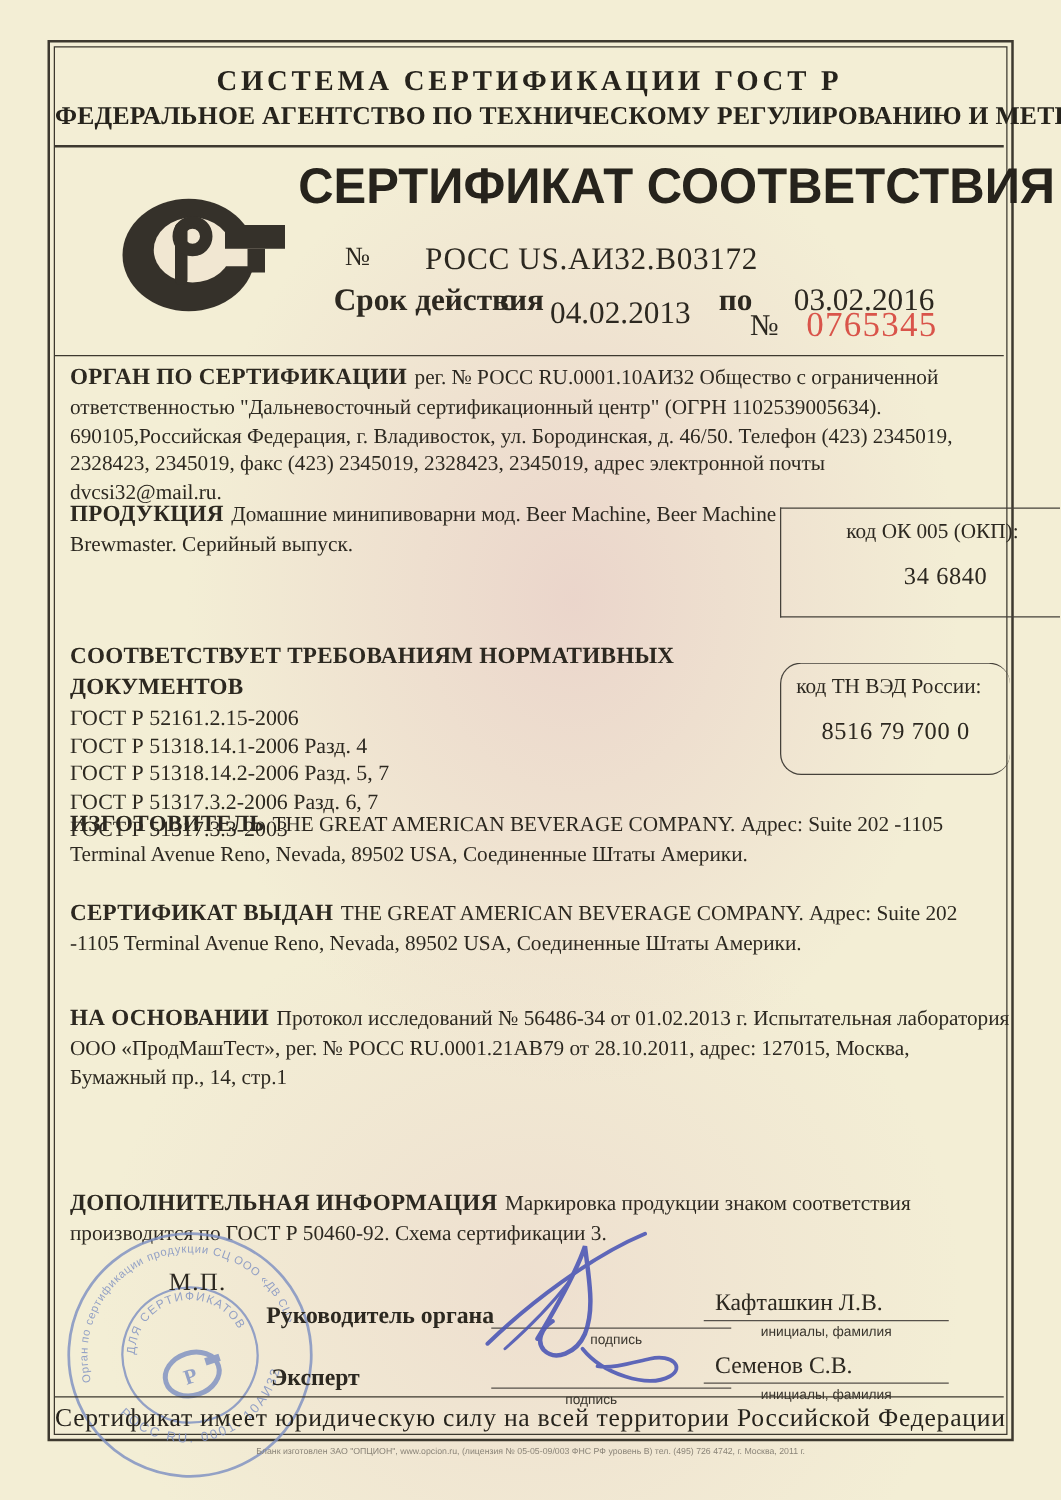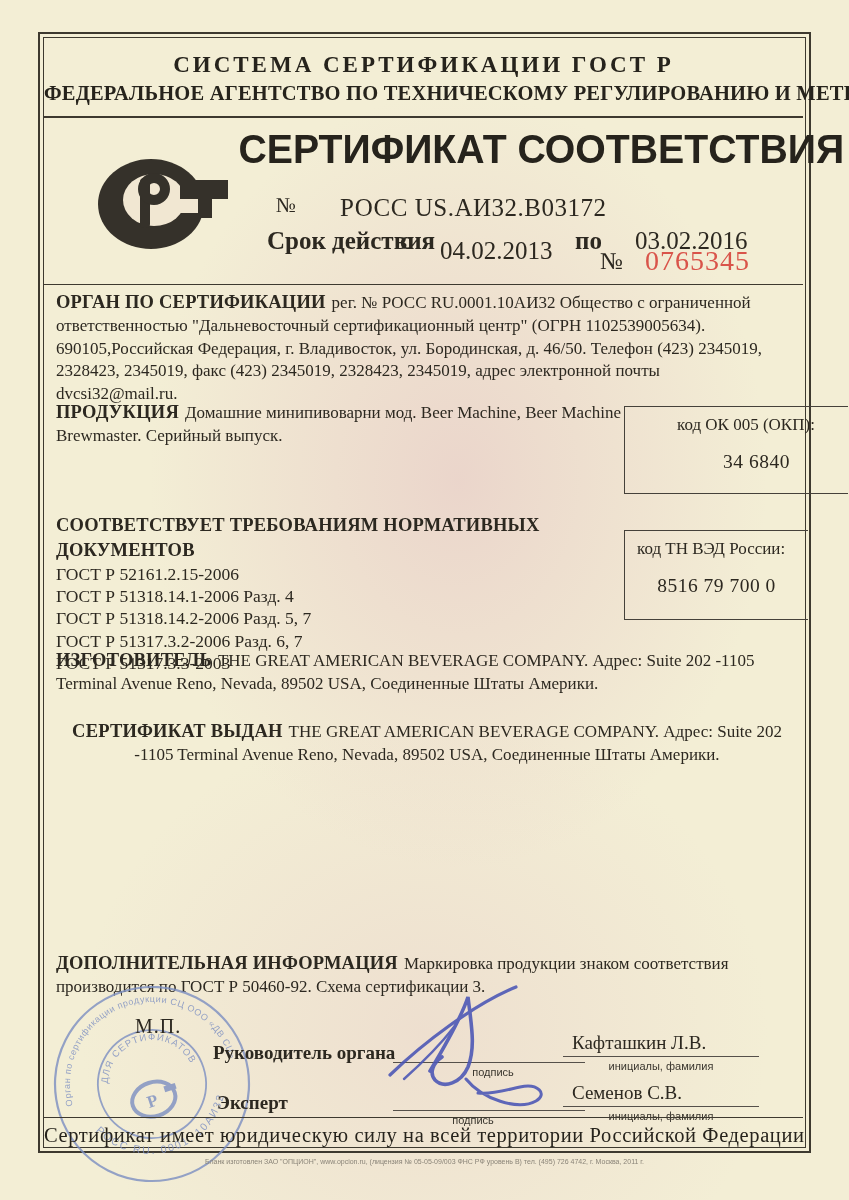--- a/index.html
+++ b/index.html
@@ -96,33 +96,36 @@
     <div class="lbl">СООТВЕТСТВУЕТ ТРЕБОВАНИЯМ НОРМАТИВНЫХ ДОКУМЕНТОВ</div>
     <div class="gost-list">
       <div>ГОСТ Р 52161.2.15-2006</div>
       <div>ГОСТ Р 51318.14.1-2006 Разд. 4</div>
       <div>ГОСТ Р 51318.14.2-2006 Разд. 5, 7</div>
       <div>ГОСТ Р 51317.3.2-2006 Разд. 6, 7</div>
       <div>ГОСТ Р 51317.3.3-2003</div>
     </div>
   </div>
 
-  <div class="abs code-box" style="left:624px; top:530px; width:183px; height:88px;">
+  <div class="abs code-box" style="left:624px; top:530px; width:183px; height:88px;border-radius:17px;">
     <div class="cb-label">код ТН ВЭД России:</div>
     <div class="cb-value">8516 79 700 0</div>
   </div>
 
   <div class="abs sec" style="left:56px; top:648px; width:748px;">
     <span class="lbl">ИЗГОТОВИТЕЛЬ</span><span>THE GREAT AMERICAN BEVERAGE COMPANY. Адрес: Suite 202 -1105 Terminal Avenue Reno, Nevada, 89502 USA, Соединенные Штаты Америки.</span>
   </div>
 
-  <div class="abs sec" style="left:56px; top:719px; width:742px;text-align:center;">
+  <div class="abs sec" style="left:56px; top:719px; width:742px;">
     <span class="lbl">СЕРТИФИКАТ ВЫДАН</span><span>THE GREAT AMERICAN BEVERAGE COMPANY. Адрес: Suite 202 -1105 Terminal Avenue Reno, Nevada, 89502 USA, Соединенные Штаты Америки.</span>
   </div>
 
+  <div class="abs sec" style="left:56px; top:803px; width:752px;">
+    <span class="lbl">НА ОСНОВАНИИ</span><span>Протокол исследований № 56486-34 от 01.02.2013 г. Испытательная лаборатория ООО «ПродМашТест», рег. № РОСС RU.0001.21АВ79 от 28.10.2011, адрес: 127015, Москва, Бумажный пр., 14, стр.1</span>
+  </div>
 
   <div class="abs sec" style="left:56px; top:951px; width:752px;">
     <span class="lbl">ДОПОЛНИТЕЛЬНАЯ ИНФОРМАЦИЯ</span><span>Маркировка продукции знаком соответствия производится по ГОСТ Р 50460-92. Схема сертификации 3.</span>
   </div>
 
   <svg class="abs stamp-svg" style="left:45px; top:977px;" width="214" height="214" viewBox="0 0 214 214">
     <g transform="rotate(-18 107 107)" fill="#7f91c2" stroke="#7f91c2">
       <circle cx="107" cy="107" r="97" fill="none" stroke-width="2.2"></circle>
       <circle cx="107" cy="107" r="54" fill="none" stroke-width="1.8"></circle>
       <defs>

